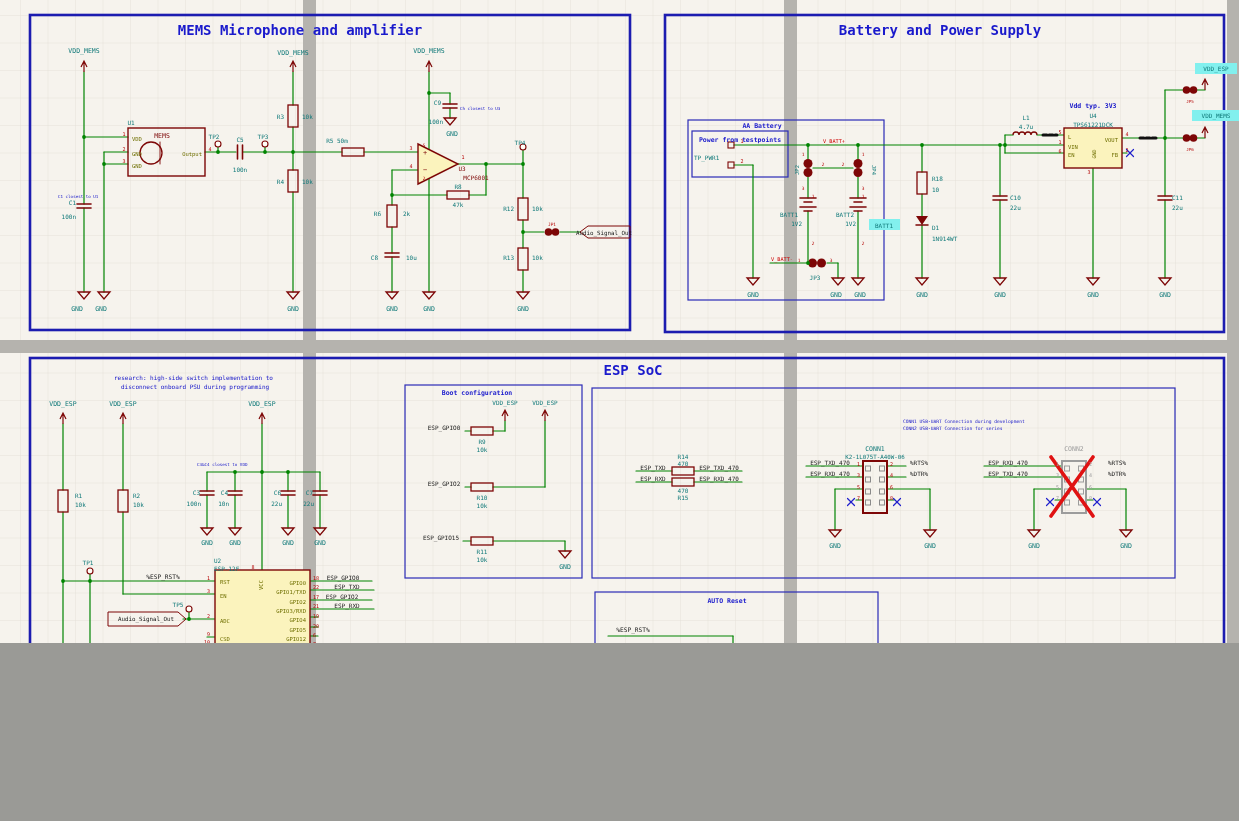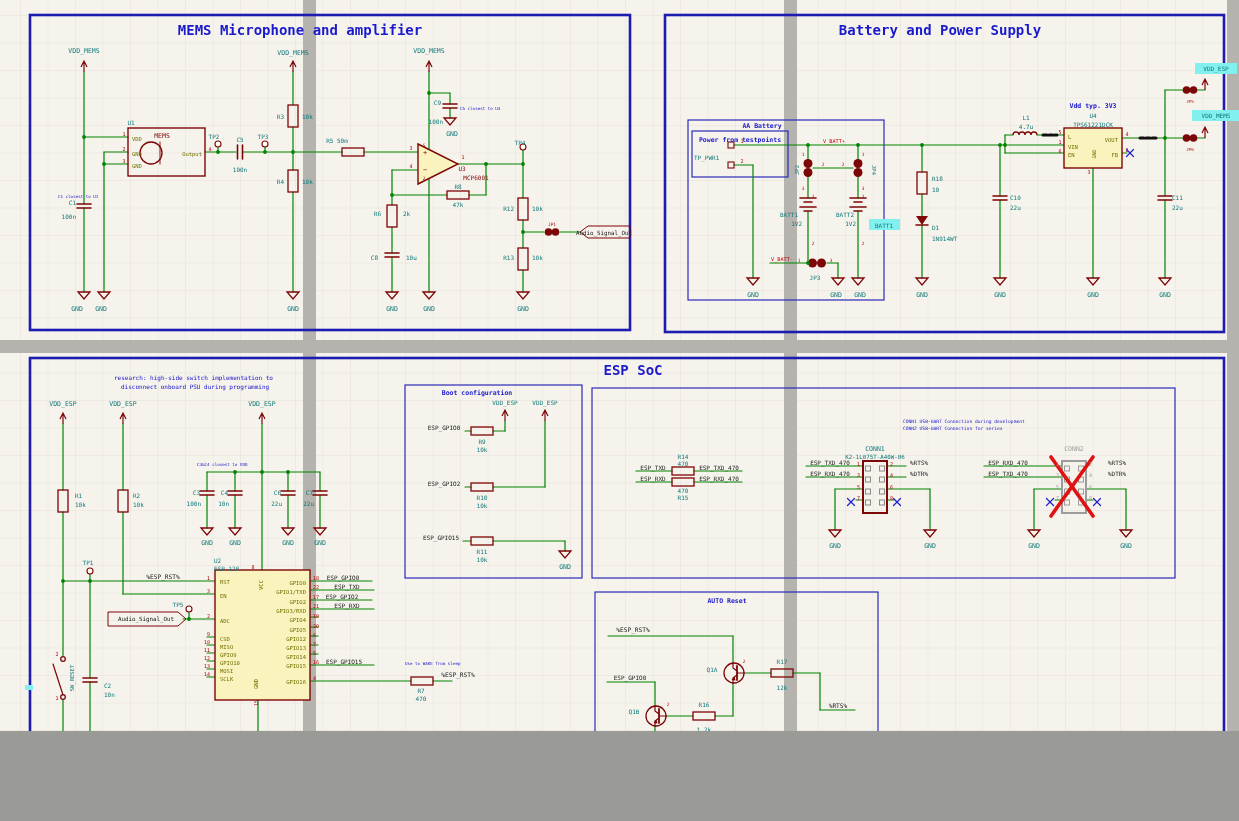--- a/index.html
+++ b/index.html
@@ -1,16 +1,16 @@
 <!DOCTYPE html>
 <html><head>
 <meta charset="utf-8">
 <style>
   html,body{margin:0;padding:0;background:#9a9a96;}
-  .stage{position:relative;width:1239px;height:731px;overflow:hidden;background:#f6f3ed;
+  .stage{position:relative;width:1239px;height:643px;overflow:hidden;background:#f6f3ed;
          font-family:"DejaVu Sans Mono",monospace;}
   svg text{font-family:"DejaVu Sans Mono",monospace;}
 </style>
 </head>
 <body>
 
 <div class="stage">
   <svg id="sch" width="1239" height="821" viewBox="0 0 1239 821">
     <defs>
       <pattern id="grid" width="27.5" height="27.5" patternUnits="userSpaceOnUse" x="20" y="15">

